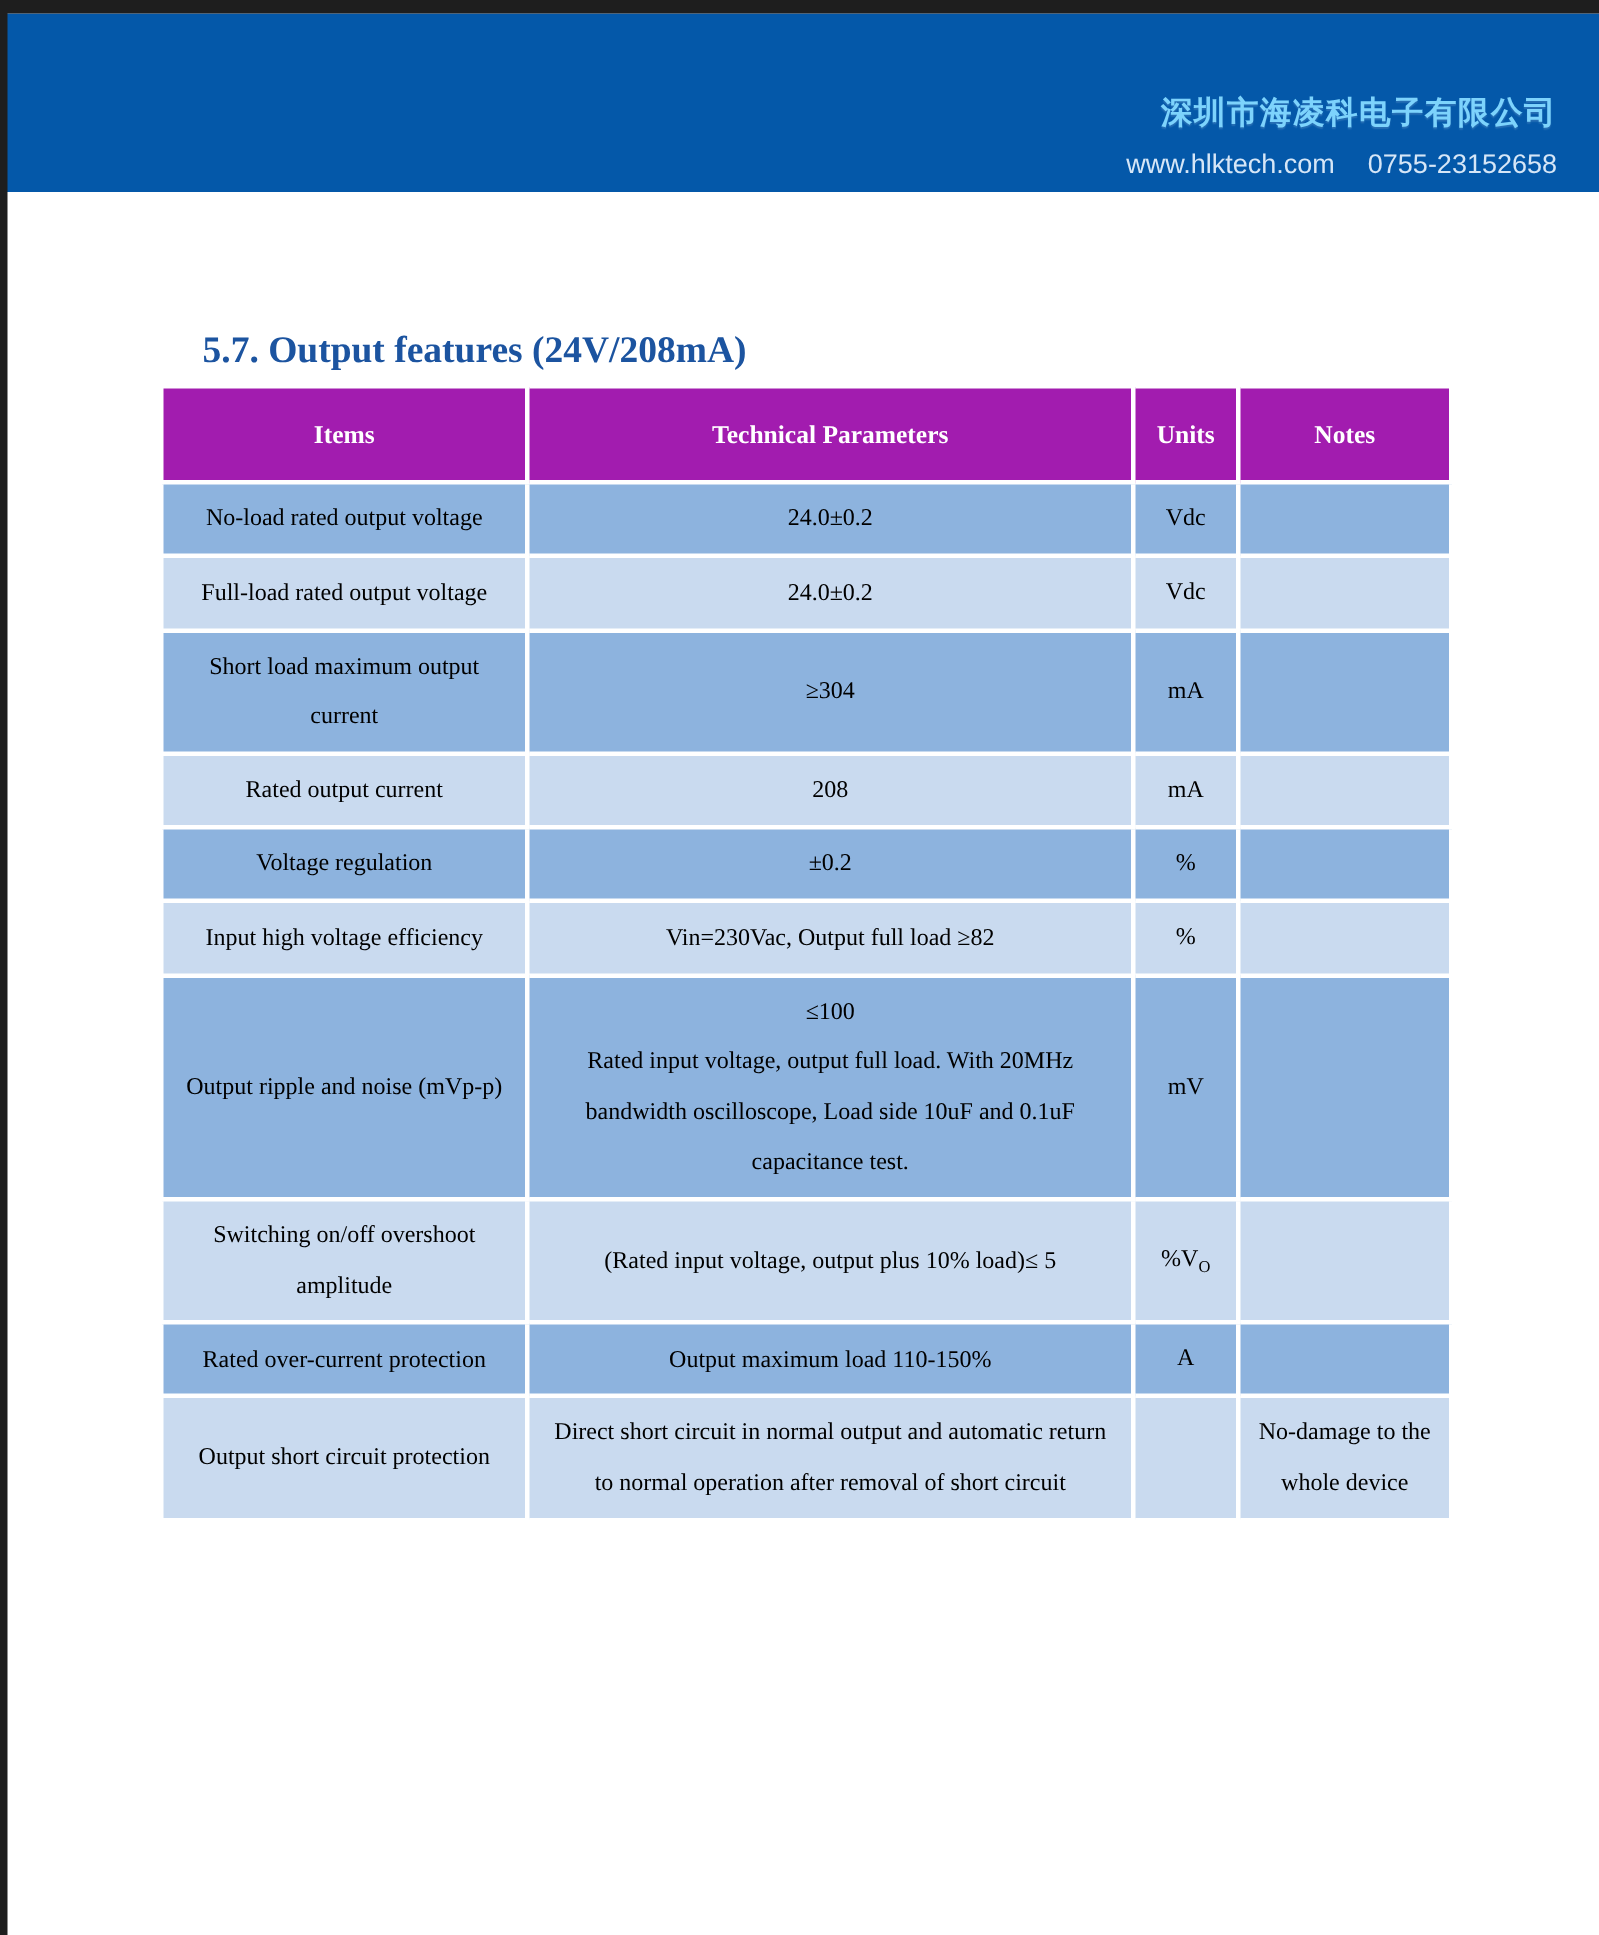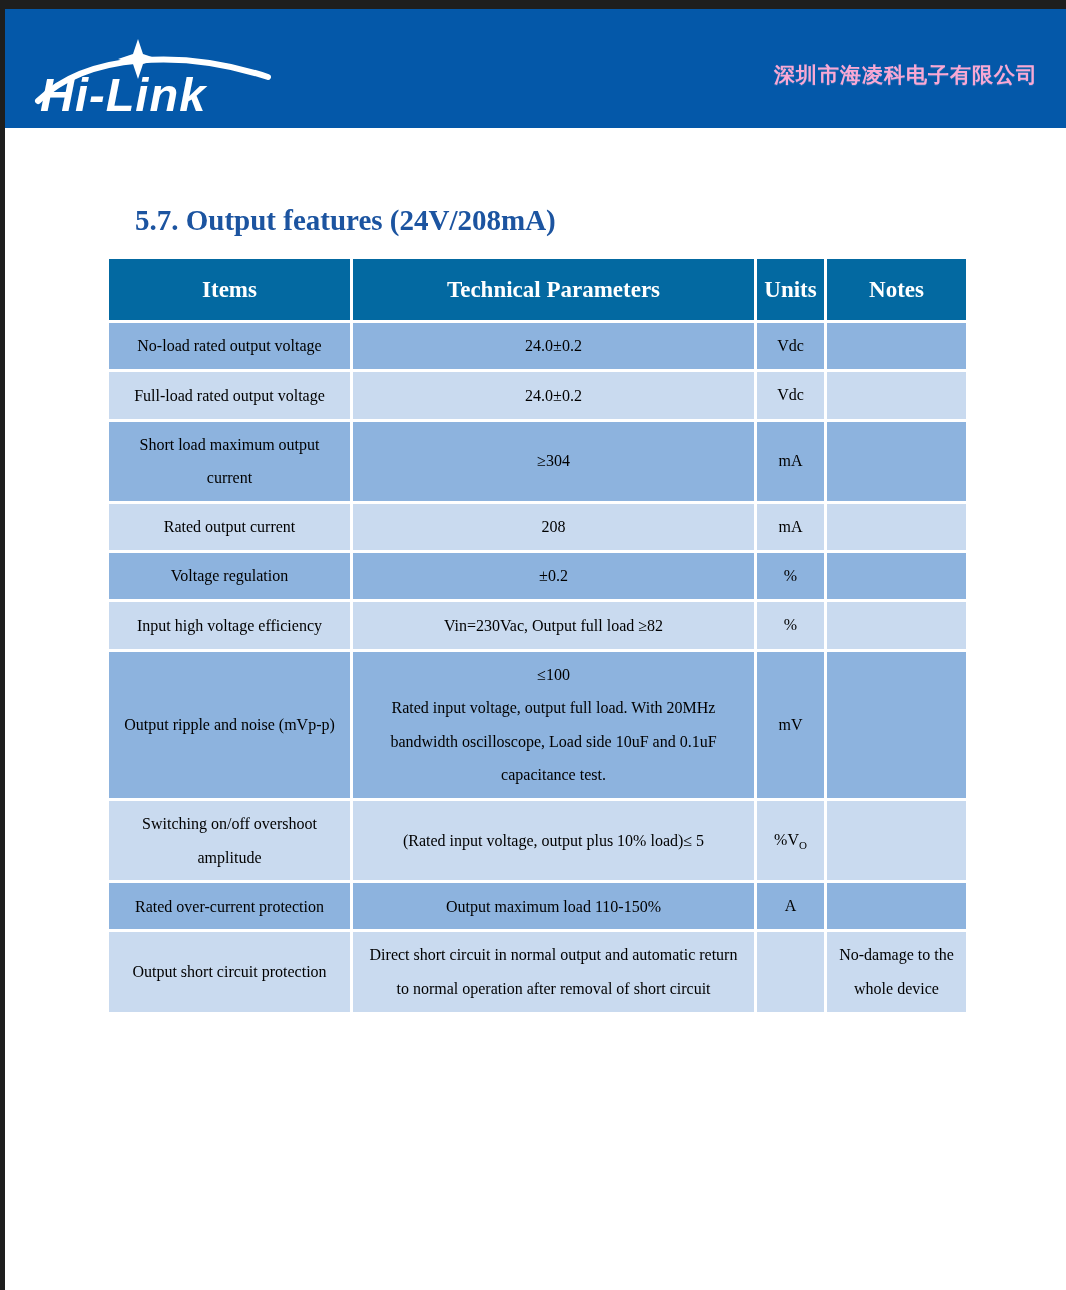--- a/index.html
+++ b/index.html
@@ -11,55 +11,51 @@
   .top-bar   { position:absolute; left:0; top:0; width:1066px; height:9px; background:#1e1e1e; z-index:5; }
   .left-strip{ position:absolute; left:0; top:0; width:5px; height:1290px; background:#1e1e1e; z-index:6; }
 
   
   .banner { position:absolute; left:0; top:9px; width:1066px; height:119px; background:#0458a9; z-index:1; }
   .logo { position:absolute; left:32px; top:28px; width:250px; height:95px; }
   .logo-text { position:absolute; left:8px; top:30px; color:#ffffff; font-family:"Liberation Sans", sans-serif;
                font-style:italic; font-weight:800; font-size:47px; letter-spacing:1px; }
   .logo-svg { position:absolute; left:0; top:0; }
   .company { position:absolute; right:28px; top:52px; text-align:right; font-family:"Liberation Sans", sans-serif; }
-  .company-cn { color:#f9a8d4; font-weight:700; font-size:21px; letter-spacing:1px;
+  .company-cn { color:#7dd3fc; font-weight:700; font-size:21px; letter-spacing:1px;
                 text-shadow:0 1px 1px rgba(255,255,255,0.15); }
   .company-contact { margin-top:10px; color:#d6e6f7; font-size:18px; }
   .company-contact .site { margin-right:22px; }
 
   
-  .section-title { position:absolute; left:135px; top:204px; color:#1c54a0;
-                   font-weight:700; font-size:29px; }
+  .section-title { position:absolute; left:135px; top:220px; color:#1c54a0;
+                   font-weight:700; font-size:25px; }
 
   
   .spec-table { position:absolute; left:106px; top:256px; border-collapse:collapse; table-layout:fixed;
                 width:860px; }
   .spec-table th, .spec-table td { border:3px solid #ffffff; text-align:center; vertical-align:middle; }
-  .spec-table th { background:#0369a1; color:#ffffff; font-weight:700; font-size:23px; height:64px; }
+  .spec-table th { background:#a21caf; color:#ffffff; font-weight:700; font-size:17px; height:64px; }
   .spec-table td { color:#000000; font-size:16px; line-height:2.1; padding:6px 10px; }
   .spec-table tbody tr:nth-child(odd)  td { background:#8db3de; }
   .spec-table tbody tr:nth-child(even) td { background:#c9daef; }
   .cell-param { white-space:pre-line; }
   .unit-sub { font-size:11px; vertical-align:sub; }
 </style>
 </head>
 <body>
 
 <div class="page">
 
   <div class="banner">
-    <div class="logo">
-      <span class="logo-text">Hi-Link</span>
-      <svg class="logo-svg" width="250" height="95" viewBox="0 0 250 95">
-        <path d="M6,64 C55,16 150,12 236,40" fill="none" stroke="#ffffff" stroke-width="6" stroke-linecap="round"></path>
-        <polygon fill="#ffffff" points="106,2 111,17 126,22 111,27 106,42 101,27 86,22 101,17"></polygon>
-      </svg>
-    </div>
     <div class="company">
       <div class="company-cn">深圳市海凌科电子有限公司</div>
+      <div class="company-contact">
+        <span class="site">www.hlktech.com</span><span>0755-23152658</span>
+      </div>
     </div>
   </div>
 
   <div class="section-title">5.7. Output features (24V/208mA)</div>
 
   <table class="spec-table">
     <colgroup>
         <col style="width:244px">
         <col style="width:404px">
         <col style="width:70px">

